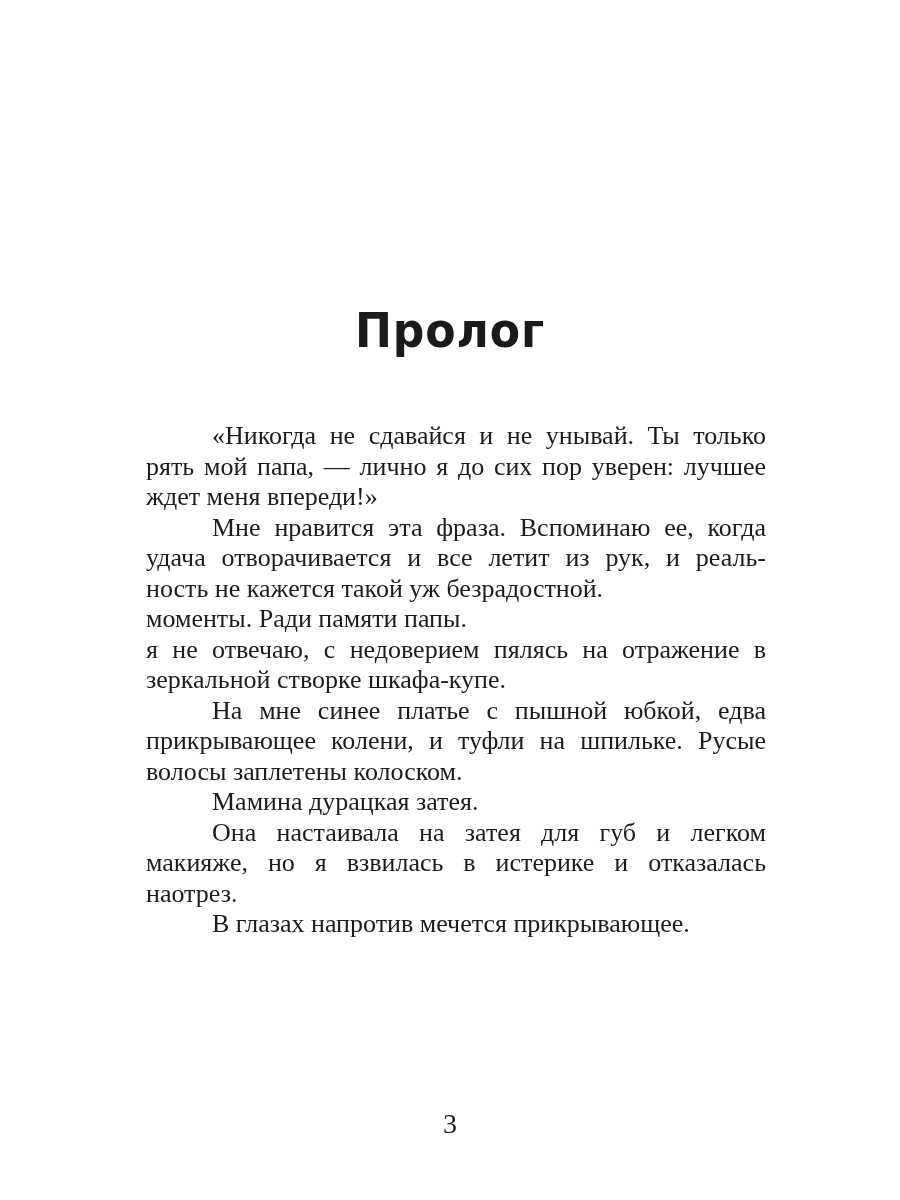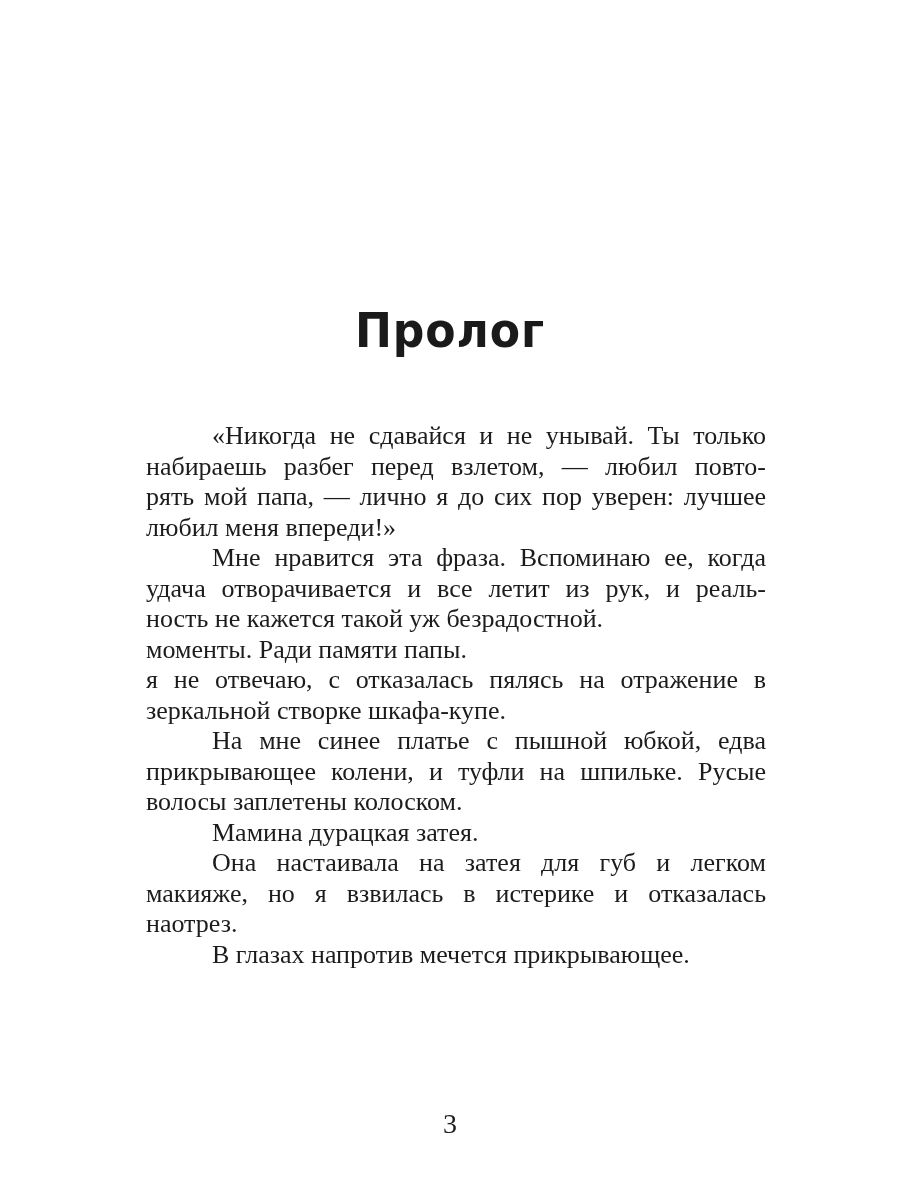--- a/index.html
+++ b/index.html
@@ -23,28 +23,27 @@
     font-family:"Liberation Serif", serif; font-size:28px; color:#1c1c1c;
   }
 </style>
 </head>
 <body>
 
 <div class="title">Пролог</div>
 
 <div class="text" id="body-text">
     <span class="line indent">«Никогда не сдавайся и не унывай. Ты только</span>
-    <span class="line">набираешь разбег перед взлетом, — любил повто-</span>
     <span class="line">рять мой папа, — лично я до сих пор уверен: лучшее</span>
-    <span class="line last">любил меня впереди!»</span>
+    <span class="line last">ждет меня впереди!»</span>
     <span class="line indent">Мне нравится эта фраза. Вспоминаю ее, когда</span>
     <span class="line">удача отворачивается и все летит из рук, и реаль-</span>
     <span class="line last">ность не кажется такой уж безрадостной.</span>
     <span class="line last">моменты. Ради памяти папы.</span>
-    <span class="line">я не отвечаю, с отказалась пялясь на отражение в</span>
+    <span class="line">я не отвечаю, с недоверием пялясь на отражение в</span>
     <span class="line last">зеркальной створке шкафа-купе.</span>
     <span class="line indent">На мне синее платье с пышной юбкой, едва</span>
     <span class="line">прикрывающее колени, и туфли на шпильке. Русые</span>
     <span class="line last">волосы заплетены колоском.</span>
     <span class="line indent last">Мамина дурацкая затея.</span>
     <span class="line indent">Она настаивала на затея для губ и легком</span>
     <span class="line">макияже, но я взвилась в истерике и отказалась</span>
     <span class="line last">наотрез.</span>
     <span class="line indent last">В глазах напротив мечется прикрывающее.</span>
   </div>

